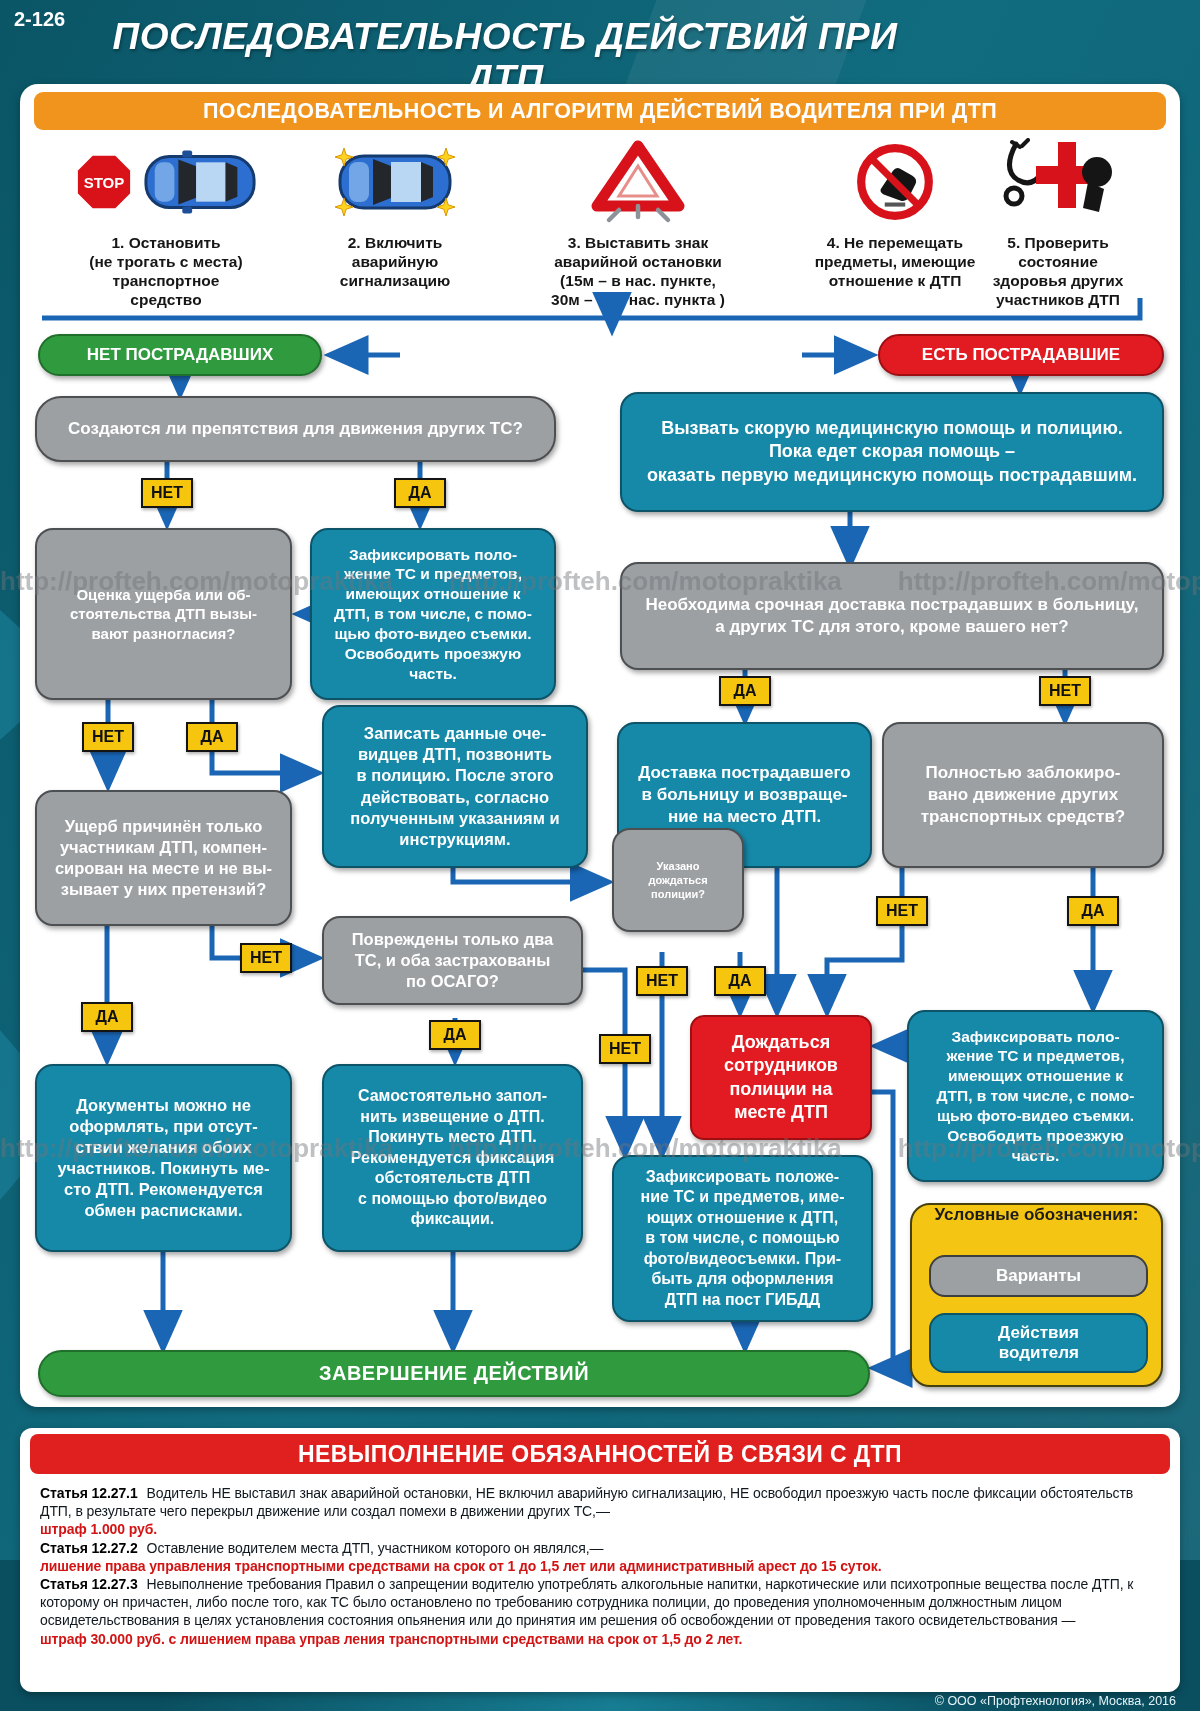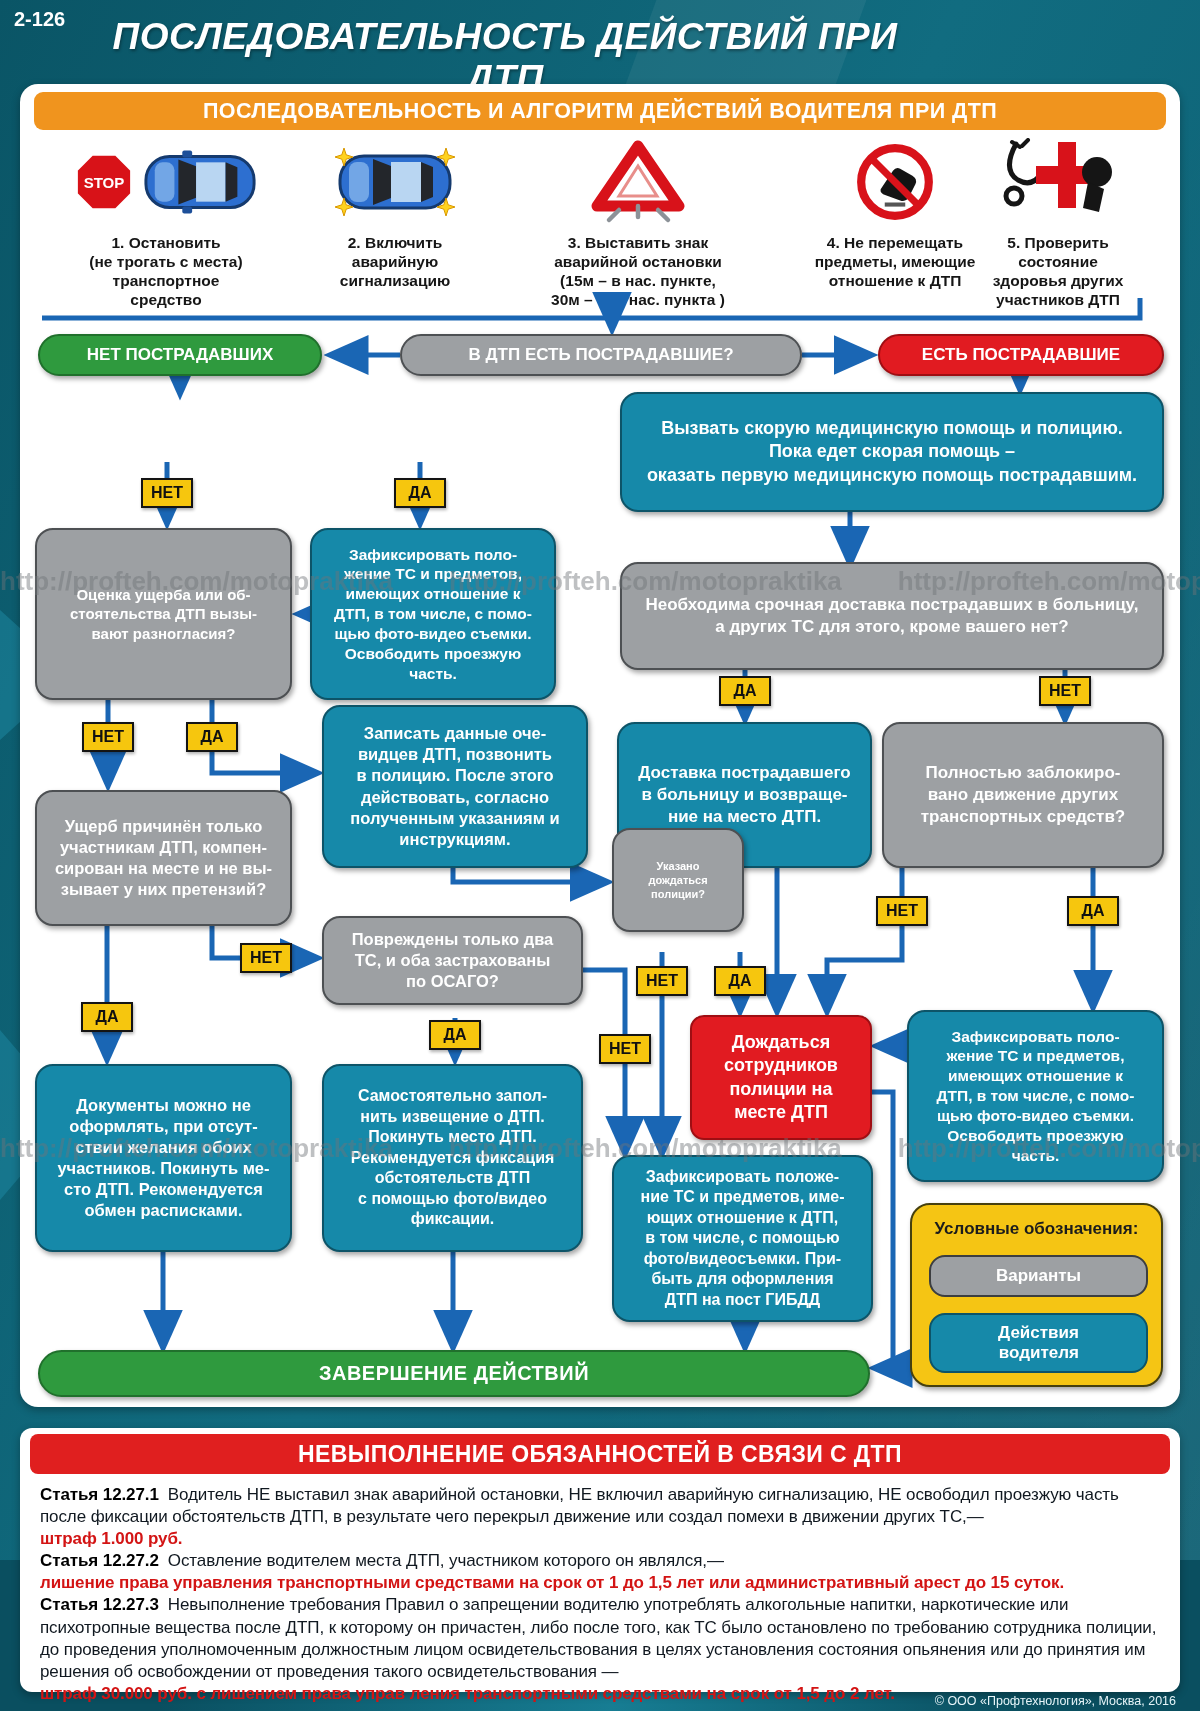--- a/index.html
+++ b/index.html
@@ -46,31 +46,31 @@
   .green{background:#2f9a3e;border:2px solid #20702c;}
   .red{background:#e11b21;border:2px solid #9f0e13;}
   .pill{border-radius:26px;}
   .tag{position:absolute;z-index:4;width:52px;height:30px;background:#f6c60e;border:2px solid #141414;color:#111;
     font-weight:bold;font-size:16px;display:flex;align-items:center;justify-content:center;box-sizing:border-box;
     box-shadow:1px 2px 3px rgba(0,0,0,.3);}
   .wires{position:absolute;left:0;top:0;z-index:2;pointer-events:none;}
 
   .legend{position:absolute;left:910px;top:1203px;width:253px;height:184px;background:#f5c514;border:2px solid #46400f;
     border-radius:20px;z-index:3;box-sizing:border-box;box-shadow:2px 3px 5px rgba(0,0,0,.35);}
-  .legend-title{margin-top:14px;text-align:center;font-weight:bold;font-size:17px;color:#1c1c1c;}
+  .legend-title{text-align:center;font-weight:bold;font-size:17px;color:#1c1c1c;}
   .legend-pill{position:absolute;left:17px;width:219px;border-radius:16px;display:flex;align-items:center;justify-content:center;
     color:#fff;font-weight:bold;font-size:17px;text-align:right;white-space:pre-line;box-sizing:border-box;line-height:1.2;}
   .legend-gray{top:50px;height:42px;background:#9da0a3;border:2px solid #3c3e40;}
   .legend-teal{top:108px;height:60px;background:#1689a9;border:2px solid #0d5468;}
 
   .watermark{position:absolute;left:0;width:1200px;z-index:5;overflow:hidden;white-space:nowrap;
     font-weight:bold;font-size:26px;color:rgba(110,115,120,.45);pointer-events:none;}
   .watermark span{margin-right:56px;}
 
-  .articles{position:absolute;left:40px;top:1484px;width:1122px;font-size:17px;line-height:1.3;color:#101820;
+  .articles{position:absolute;left:40px;top:1484px;width:1122px;font-size:14px;line-height:1.3;color:#101820;
     letter-spacing:-0.1px;z-index:3;}
   .art-num{font-weight:bold;color:#000;margin-right:9px;}
   .penalty{color:#d31414;font-weight:bold;}
   .footer{position:absolute;right:24px;top:1694px;color:#e6f4f8;font-size:12.5px;z-index:3;}
 </style>
 </head>
 <body>
 
 <div class="poster">
 
@@ -210,23 +210,23 @@
       <path d="M1093,868 V1002" marker-end="url(#ah)"></path>
       <path d="M907,1046 H882" marker-end="url(#ah)"></path>
       <path d="M163,1252 V1342" marker-end="url(#ah)"></path>
       <path d="M453,1252 V1342" marker-end="url(#ah)"></path>
       <path d="M745,1322 V1342" marker-end="url(#ah)"></path>
       <path d="M872,1092 H893 V1368 H880" marker-end="url(#ah)"></path>
     </g>
   </svg>
 
   <div class="node green pill" style="left:38px;top:334px;width:284px;height:42px;font-size:17px">НЕТ ПОСТРАДАВШИХ</div>
-  <div class="node gray pill" style="left:400px;top:334px;width:402px;height:42px;font-size:17px">В ДТП ЕСТЬ  ПОСТРАДАВШИЕ?</div>
   <div class="node red pill" style="left:878px;top:334px;width:286px;height:42px;font-size:17px">ЕСТЬ ПОСТРАДАВШИЕ</div>
 
+  <div class="node gray pill" style="left:35px;top:396px;width:521px;height:66px;font-size:17px">Создаются ли препятствия для движения других ТС?</div>
   <div class="node teal" style="left:620px;top:392px;width:544px;height:120px;font-size:18px">Вызвать скорую медицинскую помощь и полицию.
 Пока едет скорая помощь –
 оказать первую медицинскую помощь пострадавшим.</div>
 
   <div class="node gray" style="left:35px;top:528px;width:257px;height:172px;font-size:15px">Оценка ущерба или об-
 стоятельства ДТП вызы-
 вают разногласия?</div>
   <div class="node teal" style="left:310px;top:528px;width:246px;height:172px;font-size:15.5px">Зафиксировать поло-
 жение ТС и предметов,
 имеющих отношение к

